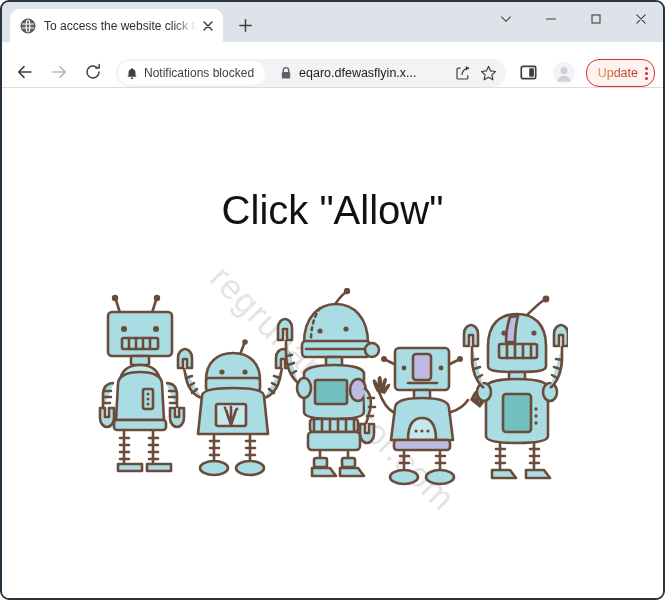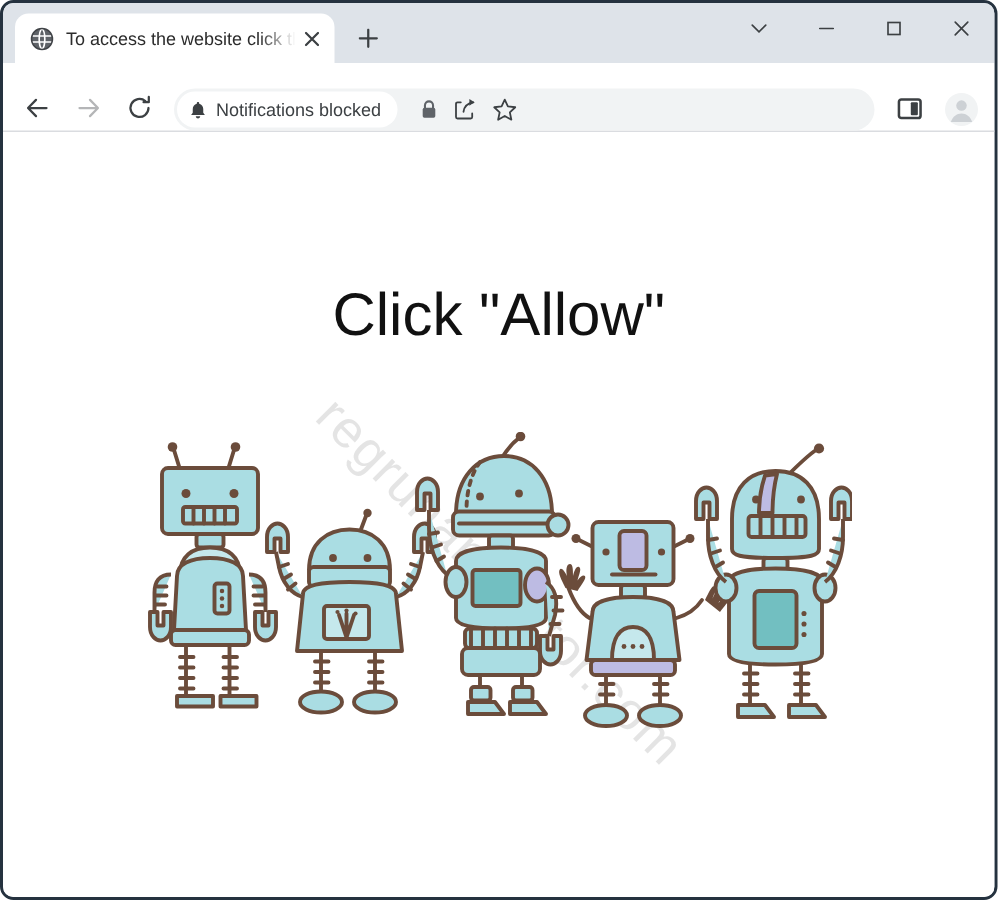--- a/index.html
+++ b/index.html
@@ -366,20 +366,21 @@
         <span id="notifications-blocked-label">Notifications blocked</span>
       </div>
 
       <div id="lock-icon-wrap">
         <svg width="12" height="14" viewBox="0 0 12 14">
           <path d="M3.3 6 V4.3 C3.3 2.8 4.5 1.6 6 1.6 C7.5 1.6 8.7 2.8 8.7 4.3 V6" stroke="#5f6368" stroke-width="1.4" fill="none"></path>
           <rect x="1.8" y="5.9" width="8.4" height="6.6" rx="1.1" fill="#5f6368"></rect>
         </svg>
       </div>
 
+      <span id="url-text">eqaro.dfewasflyin.x...</span>
 
       <div class="omni-icon">
         <svg width="16" height="16" viewBox="0 0 16 16">
           <path d="M5.2 3.2 H3 A1 1 0 0 0 2 4.2 V13 A1 1 0 0 0 3 14 H11.8 A1 1 0 0 0 12.8 13 V10.6" stroke="#3c4043" stroke-width="1.2" fill="none" stroke-linecap="round"></path>
           <path d="M7 9.5 C7.6 5.4 10.4 3.6 13.6 3.2" stroke="#3c4043" stroke-width="1.2" fill="none" stroke-linecap="round"></path>
           <path d="M10.9 1 L14.3 3.2 L10.9 5.5 Z" fill="#3c4043"></path>
         </svg>
       </div>
 
       <div class="omni-icon">
@@ -397,20 +398,28 @@
     </div>
 
     <div id="profile-avatar">
       <svg width="24" height="24" viewBox="0 0 24 24">
         <circle cx="12" cy="12" r="11" fill="#f1f3f4"></circle>
         <circle cx="12" cy="9.4" r="3.5" fill="#cdd1d5"></circle>
         <path d="M4.9 20.4 C6.2 16.6 8.8 14.7 12 14.7 C15.2 14.7 17.8 16.6 19.1 20.4 Z" fill="#cdd1d5"></path>
       </svg>
     </div>
 
+    <div id="update-button">
+      <span id="update-label">Update</span>
+      <span id="update-menu-dots">
+        <i></i>
+          <i></i>
+          <i></i>
+      </span>
+    </div>
   </div>
 
   <div id="page-content">
 
     <div id="watermark">regrunanimator.com</div>
 
     <div id="headline">Click "Allow"</div>
 
     <div id="robots-illustration">
       <svg width="470" height="200" viewBox="0 0 470 200">

